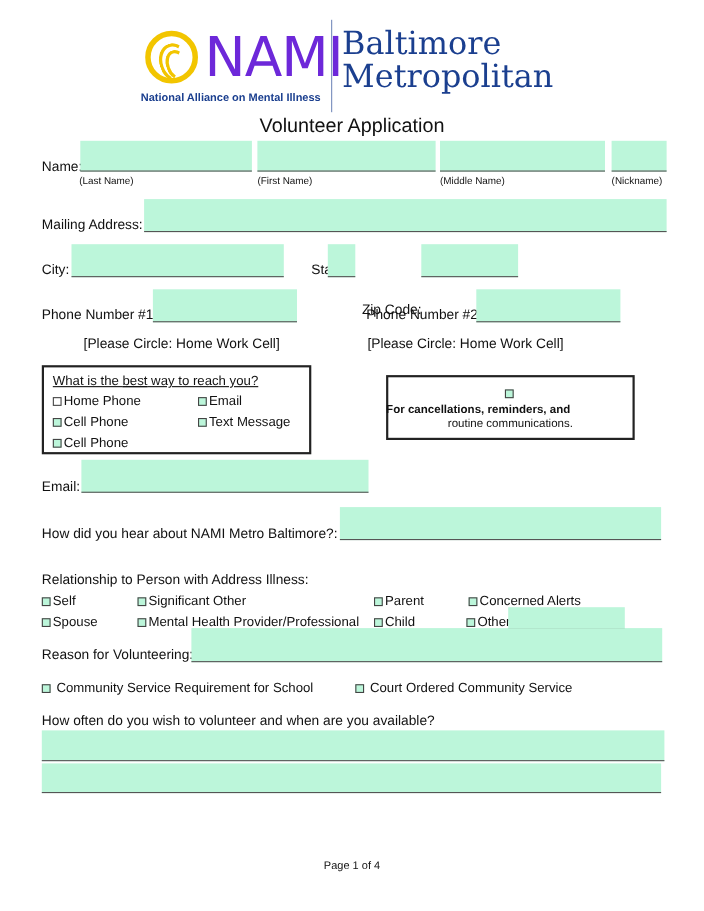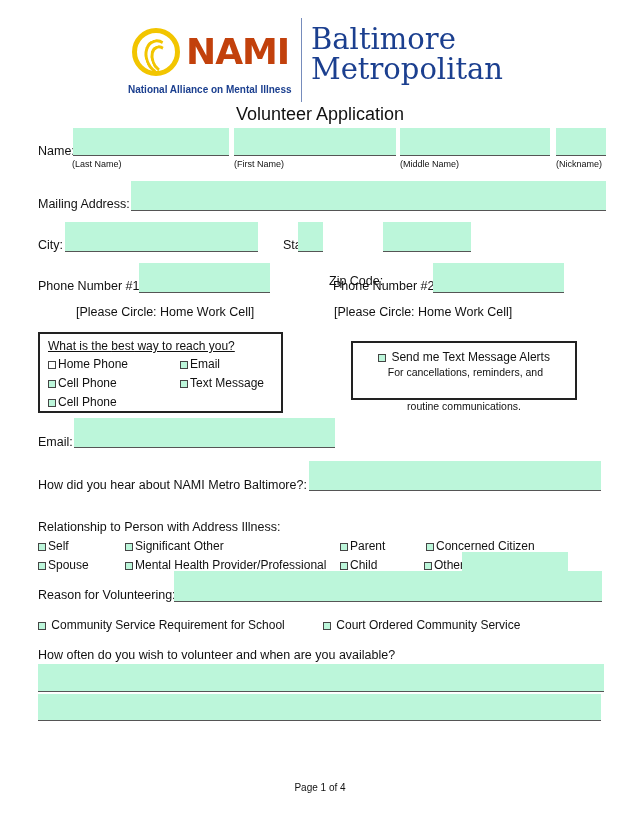--- a/index.html
+++ b/index.html
@@ -10,21 +10,21 @@
   .sub { position:absolute; font-size:9px; white-space:nowrap; }
   .cb { display:inline-block; width:8px; height:8px; border:1px solid #444; background:#bcf6da; vertical-align:-1px; margin-right:2px; box-sizing:border-box; }
   .cb.empty { background:#fff; }
   .opt { position:absolute; font-size:12px; white-space:nowrap; }
   
   .logo { position:absolute; left:128px; top:18px; width:378px; height:84px; }
   .ring { position:absolute; left:4px; top:10px; width:48px; height:48px; border-radius:50%; border:5px solid #f2c500; box-sizing:border-box; }
   .ring .f1, .ring .f2 { position:absolute; border:3px solid #f2c500; border-radius:50%; border-right-color:transparent; border-bottom-color:transparent; }
   .ring .f1 { left:8px; top:6px; width:22px; height:30px; transform:rotate(-20deg); }
   .ring .f2 { left:14px; top:12px; width:14px; height:22px; transform:rotate(-20deg); }
-  .nami { position:absolute; left:58px; top:6px; font-family:"DejaVu Sans", sans-serif; font-weight:bold; font-size:36px; color:#c2410c; letter-spacing:-1px; line-height:56px; }
+  .nami { position:absolute; left:58px; top:6px; font-family:"DejaVu Sans", sans-serif; font-weight:normal; font-size:50px; color:#6d28d9; letter-spacing:-1px; line-height:56px; }
   .alliance { position:absolute; left:0; top:66px; font-size:10px; font-weight:bold; color:#1b3f8f; white-space:nowrap; }
   .divider { position:absolute; left:173px; top:0; width:1px; height:84px; background:#1b3f8f; opacity:0.6; }
   .metro { position:absolute; left:183px; top:6px; font-family:"DejaVu Serif", serif; font-size:29px; color:#1b3f8f; line-height:30px; white-space:nowrap; }
   .title { position:absolute; left:0; width:640px; top:104px; text-align:center; font-size:18px; }
   .box { position:absolute; border:2px solid #222; box-sizing:border-box; }
   .footer { position:absolute; left:0; width:640px; top:782px; text-align:center; font-size:10px; }
   .uline { text-decoration:underline; }
 </style>
 </head>
 <body>
@@ -73,35 +73,35 @@
 
 <div class="box" style="left:38px;top:332px;width:245px;height:81px;"></div>
 <div class="opt" style="left:48px;top:339px;text-decoration:underline;"><span>What is the </span><span class="uline">best</span><span> way to reach you?</span></div>
 <div class="opt" style="left:48px;top:357px;"><span class="cb empty"></span><span>Home Phone</span></div>
 <div class="opt" style="left:180px;top:357px;"><span class="cb"></span><span>Email</span></div>
 <div class="opt" style="left:48px;top:376px;"><span class="cb"></span><span>Cell Phone</span></div>
 <div class="opt" style="left:180px;top:376px;"><span class="cb"></span><span>Text Message</span></div>
 <div class="opt" style="left:48px;top:395px;"><span class="cb"></span><span>Cell Phone</span></div>
 
 <div class="box" style="left:351px;top:341px;width:226px;height:59px;"></div>
-<div class="opt" style="left:351px;width:226px;top:350px;text-align:center;"><span class="cb"></span> <span>Send me Text Message Alerts</span></div>
-<div class="opt" style="left:351px;width:192px;top:366px;text-align:right;font-size:10.5px;">For cancellations, reminders, and</div>
-<div class="opt" style="left:351px;width:226px;top:379px;text-align:center;font-size:10.5px;margin-top:21px;">routine communications.</div>
+<div class="opt" style="left:351px;width:226px;top:350px;text-align:center;"><span class="cb"></span> </div>
+<div class="opt" style="left:351px;width:208px;top:366px;text-align:left;font-size:10.5px;font-weight:bold;">For cancellations, reminders, and</div>
+<div class="opt" style="left:351px;width:226px;top:379px;text-align:center;font-size:10.5px;">routine communications.</div>
 
 <div class="lbl" style="left:38px;top:435px;">Email:</div>
 <div class="fld" style="left:74px;top:418px;width:261px;height:30px;"></div>
 
 <div class="lbl" style="left:38px;top:478px;">How did you hear about NAMI Metro Baltimore?:</div>
 <div class="fld" style="left:309px;top:461px;width:292px;height:30px;"></div>
 
 <div class="lbl" style="left:38px;top:520px;">Relationship to Person with Address Illness:</div>
 <div class="opt" style="left:38px;top:539px;"><span class="cb"></span><span>Self</span></div>
 <div class="opt" style="left:125px;top:539px;"><span class="cb"></span><span>Significant Other</span></div>
 <div class="opt" style="left:340px;top:539px;"><span class="cb"></span><span>Parent</span></div>
-<div class="opt" style="left:426px;top:539px;"><span class="cb"></span><span>Concerned Citizen</span></div>
+<div class="opt" style="left:426px;top:539px;"><span class="cb"></span><span>Concerned Alerts</span></div>
 <div class="opt" style="left:38px;top:558px;"><span class="cb"></span><span>Spouse</span></div>
 <div class="opt" style="left:125px;top:558px;"><span class="cb"></span><span>Mental Health Provider/Professional</span></div>
 <div class="opt" style="left:340px;top:558px;"><span class="cb"></span><span>Child</span></div>
 <div class="opt" style="left:424px;top:558px;"><span class="cb"></span><span>Other</span></div>
 <div class="fld" style="left:462px;top:552px;width:106px;height:20px;"></div>
 
 <div class="lbl" style="left:38px;top:588px;">Reason for Volunteering:</div>
 <div class="fld" style="left:174px;top:571px;width:428px;height:31px;"></div>
 <div class="opt" style="left:38px;top:618px;"><span class="cb"></span> <span>Community Service Requirement for School</span></div>
 <div class="opt" style="left:323px;top:618px;"><span class="cb"></span> <span>Court Ordered Community Service</span></div>

